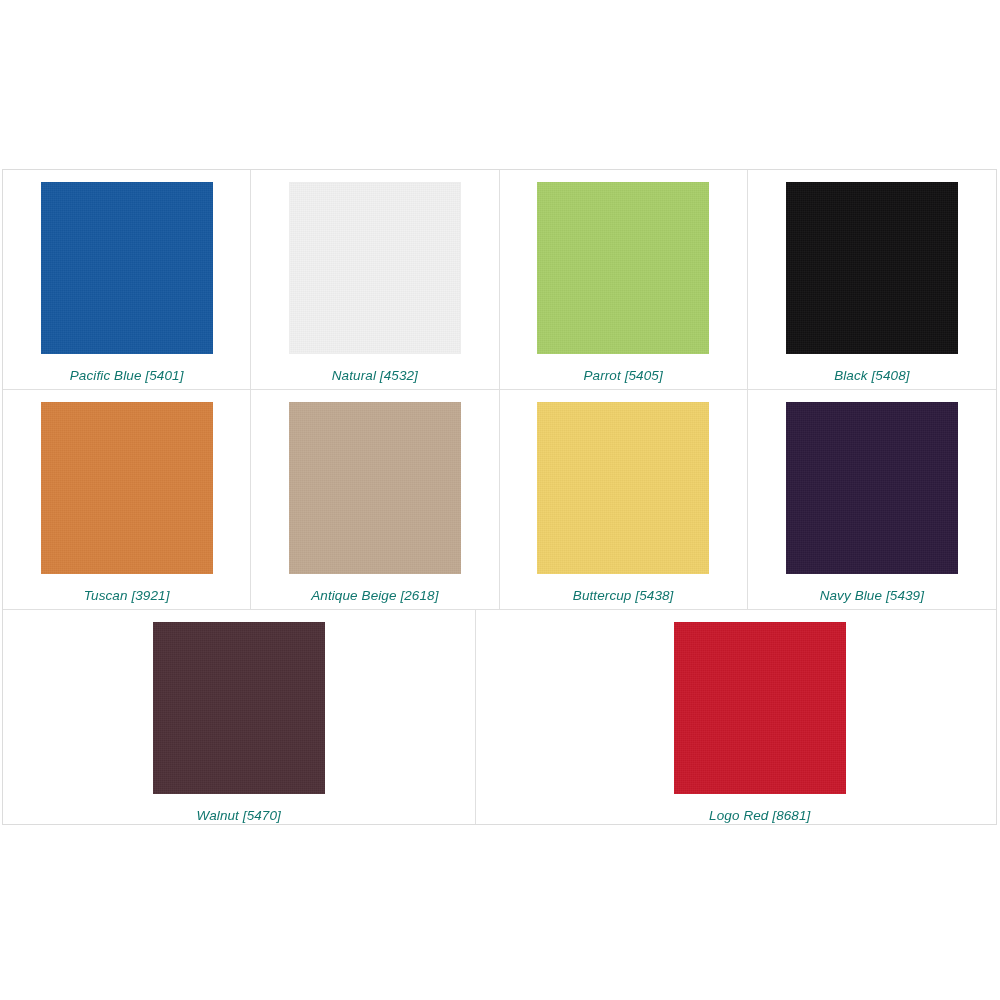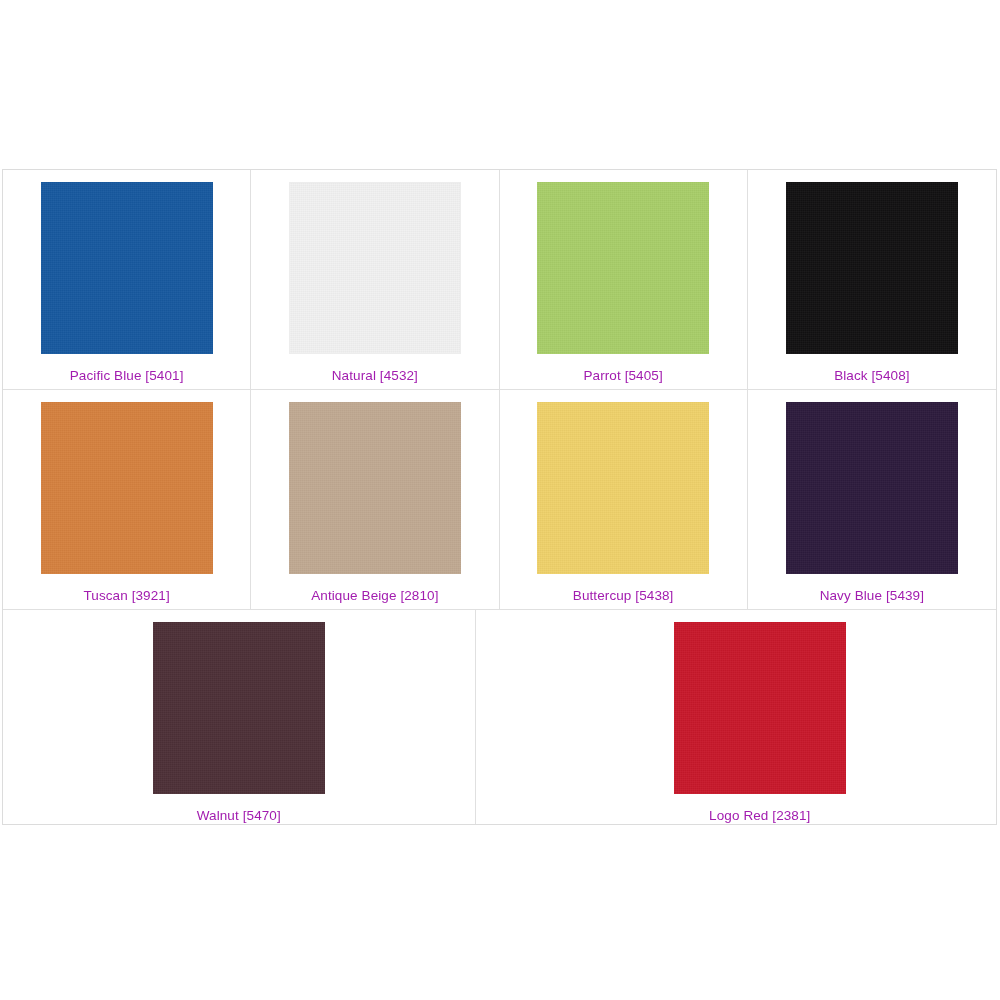--- a/index.html
+++ b/index.html
@@ -72,24 +72,25 @@
     opacity: 0.55;
   }
   .swatch-chip.light-chip {
     border: 1px solid #ededed;
   }
 
   .swatch-label {
     margin-top: 13px;
     font-size: 13.5px;
     line-height: 17px;
-    color: #a21caf;
+    color: #0f766e;
     text-align: right;
     white-space: nowrap;
     letter-spacing: 0.1px;
+    font-style: italic;
   }
 </style>
 </head>
 <body>
 
 <div id="swatch-grid">
     <div class="swatch-row row-quad has-divider-below">
       <div class="swatch-cell quad has-divider-right">
         <div class="swatch-chip" style="background-color: rgb(23, 89, 159);"></div>
         <div class="swatch-label">Pacific Blue [5401]</div>
@@ -107,34 +108,34 @@
         <div class="swatch-label">Black [5408]</div>
       </div>
     </div>
     <div class="swatch-row row-quad has-divider-below">
       <div class="swatch-cell quad has-divider-right">
         <div class="swatch-chip" style="background-color: rgb(213, 129, 63);"></div>
         <div class="swatch-label">Tuscan [3921]</div>
       </div>
       <div class="swatch-cell quad has-divider-right">
         <div class="swatch-chip" style="background-color: rgb(192, 169, 146);"></div>
-        <div class="swatch-label">Antique Beige [2810]</div>
+        <div class="swatch-label">Antique Beige [2618]</div>
       </div>
       <div class="swatch-cell quad has-divider-right">
         <div class="swatch-chip" style="background-color: rgb(239, 209, 106);"></div>
         <div class="swatch-label">Buttercup [5438]</div>
       </div>
       <div class="swatch-cell quad">
         <div class="swatch-chip" style="background-color: rgb(45, 27, 61);"></div>
         <div class="swatch-label">Navy Blue [5439]</div>
       </div>
     </div>
     <div class="swatch-row row-pair">
       <div class="swatch-cell pair has-divider-right">
         <div class="swatch-chip" style="background-color: rgb(77, 48, 55);"></div>
         <div class="swatch-label">Walnut [5470]</div>
       </div>
       <div class="swatch-cell pair">
         <div class="swatch-chip" style="background-color: rgb(200, 24, 43);"></div>
-        <div class="swatch-label">Logo Red [2381]</div>
+        <div class="swatch-label">Logo Red [8681]</div>
       </div>
     </div>
   </div>
 
 </body></html>

